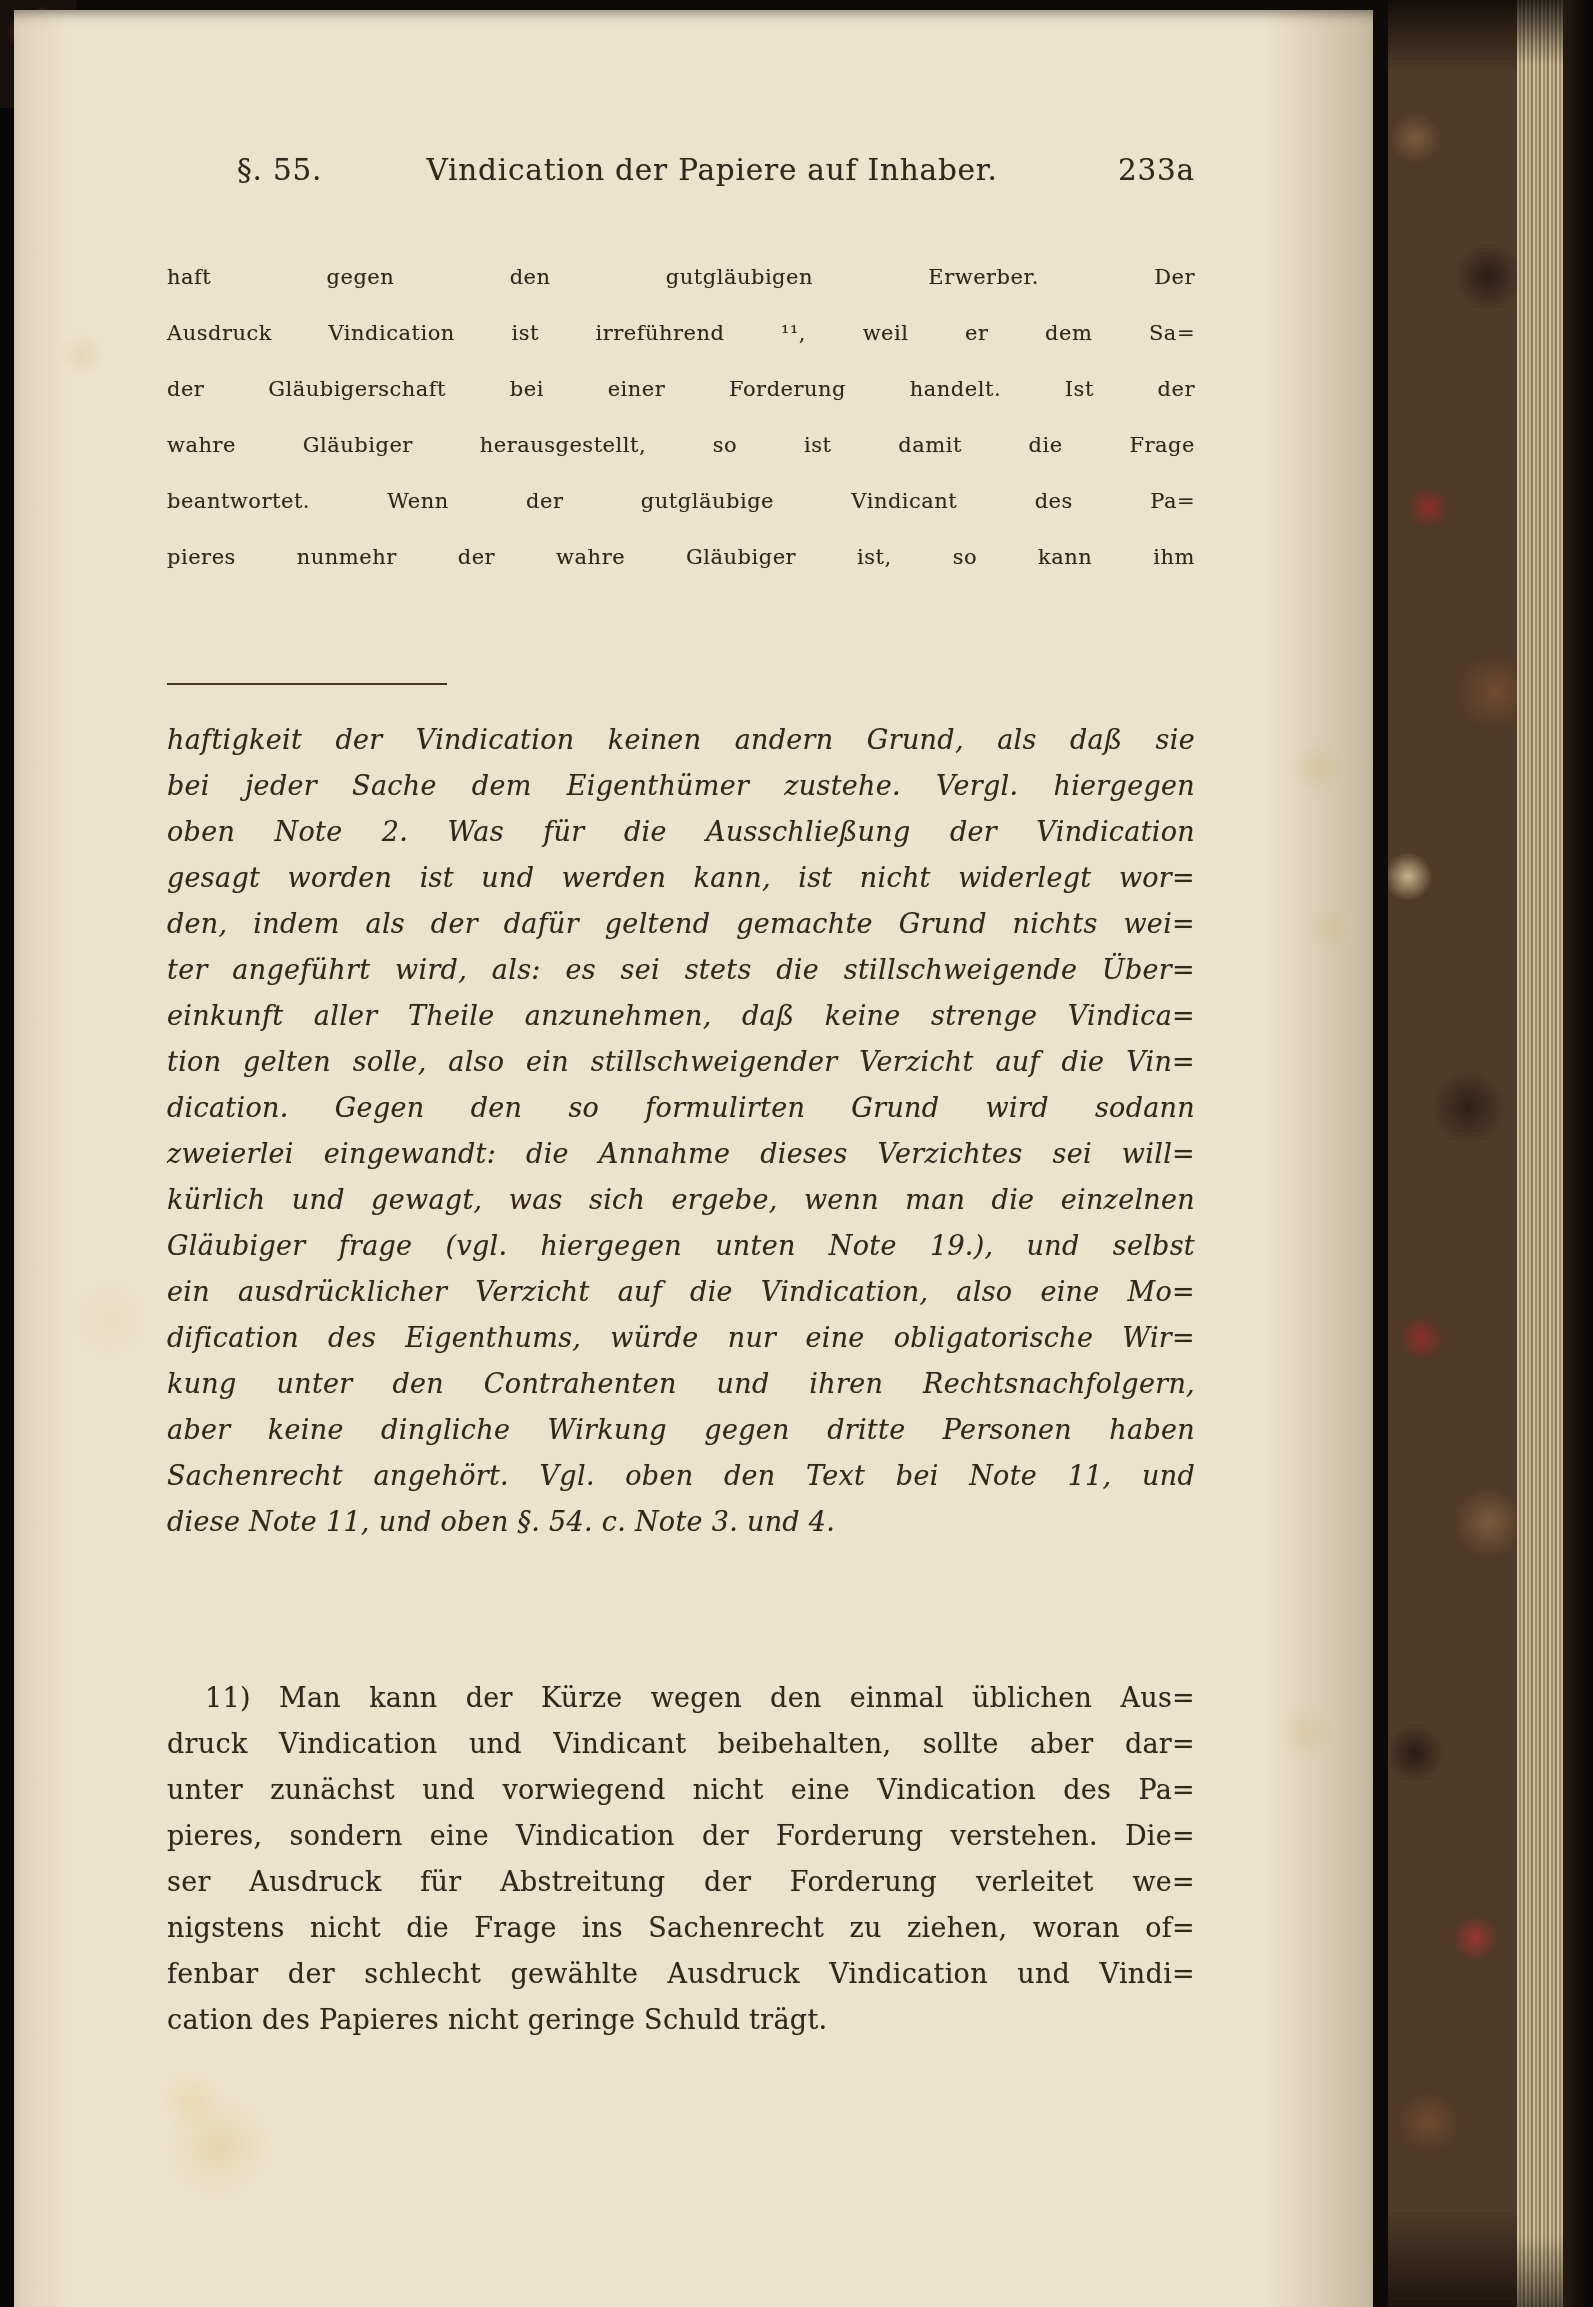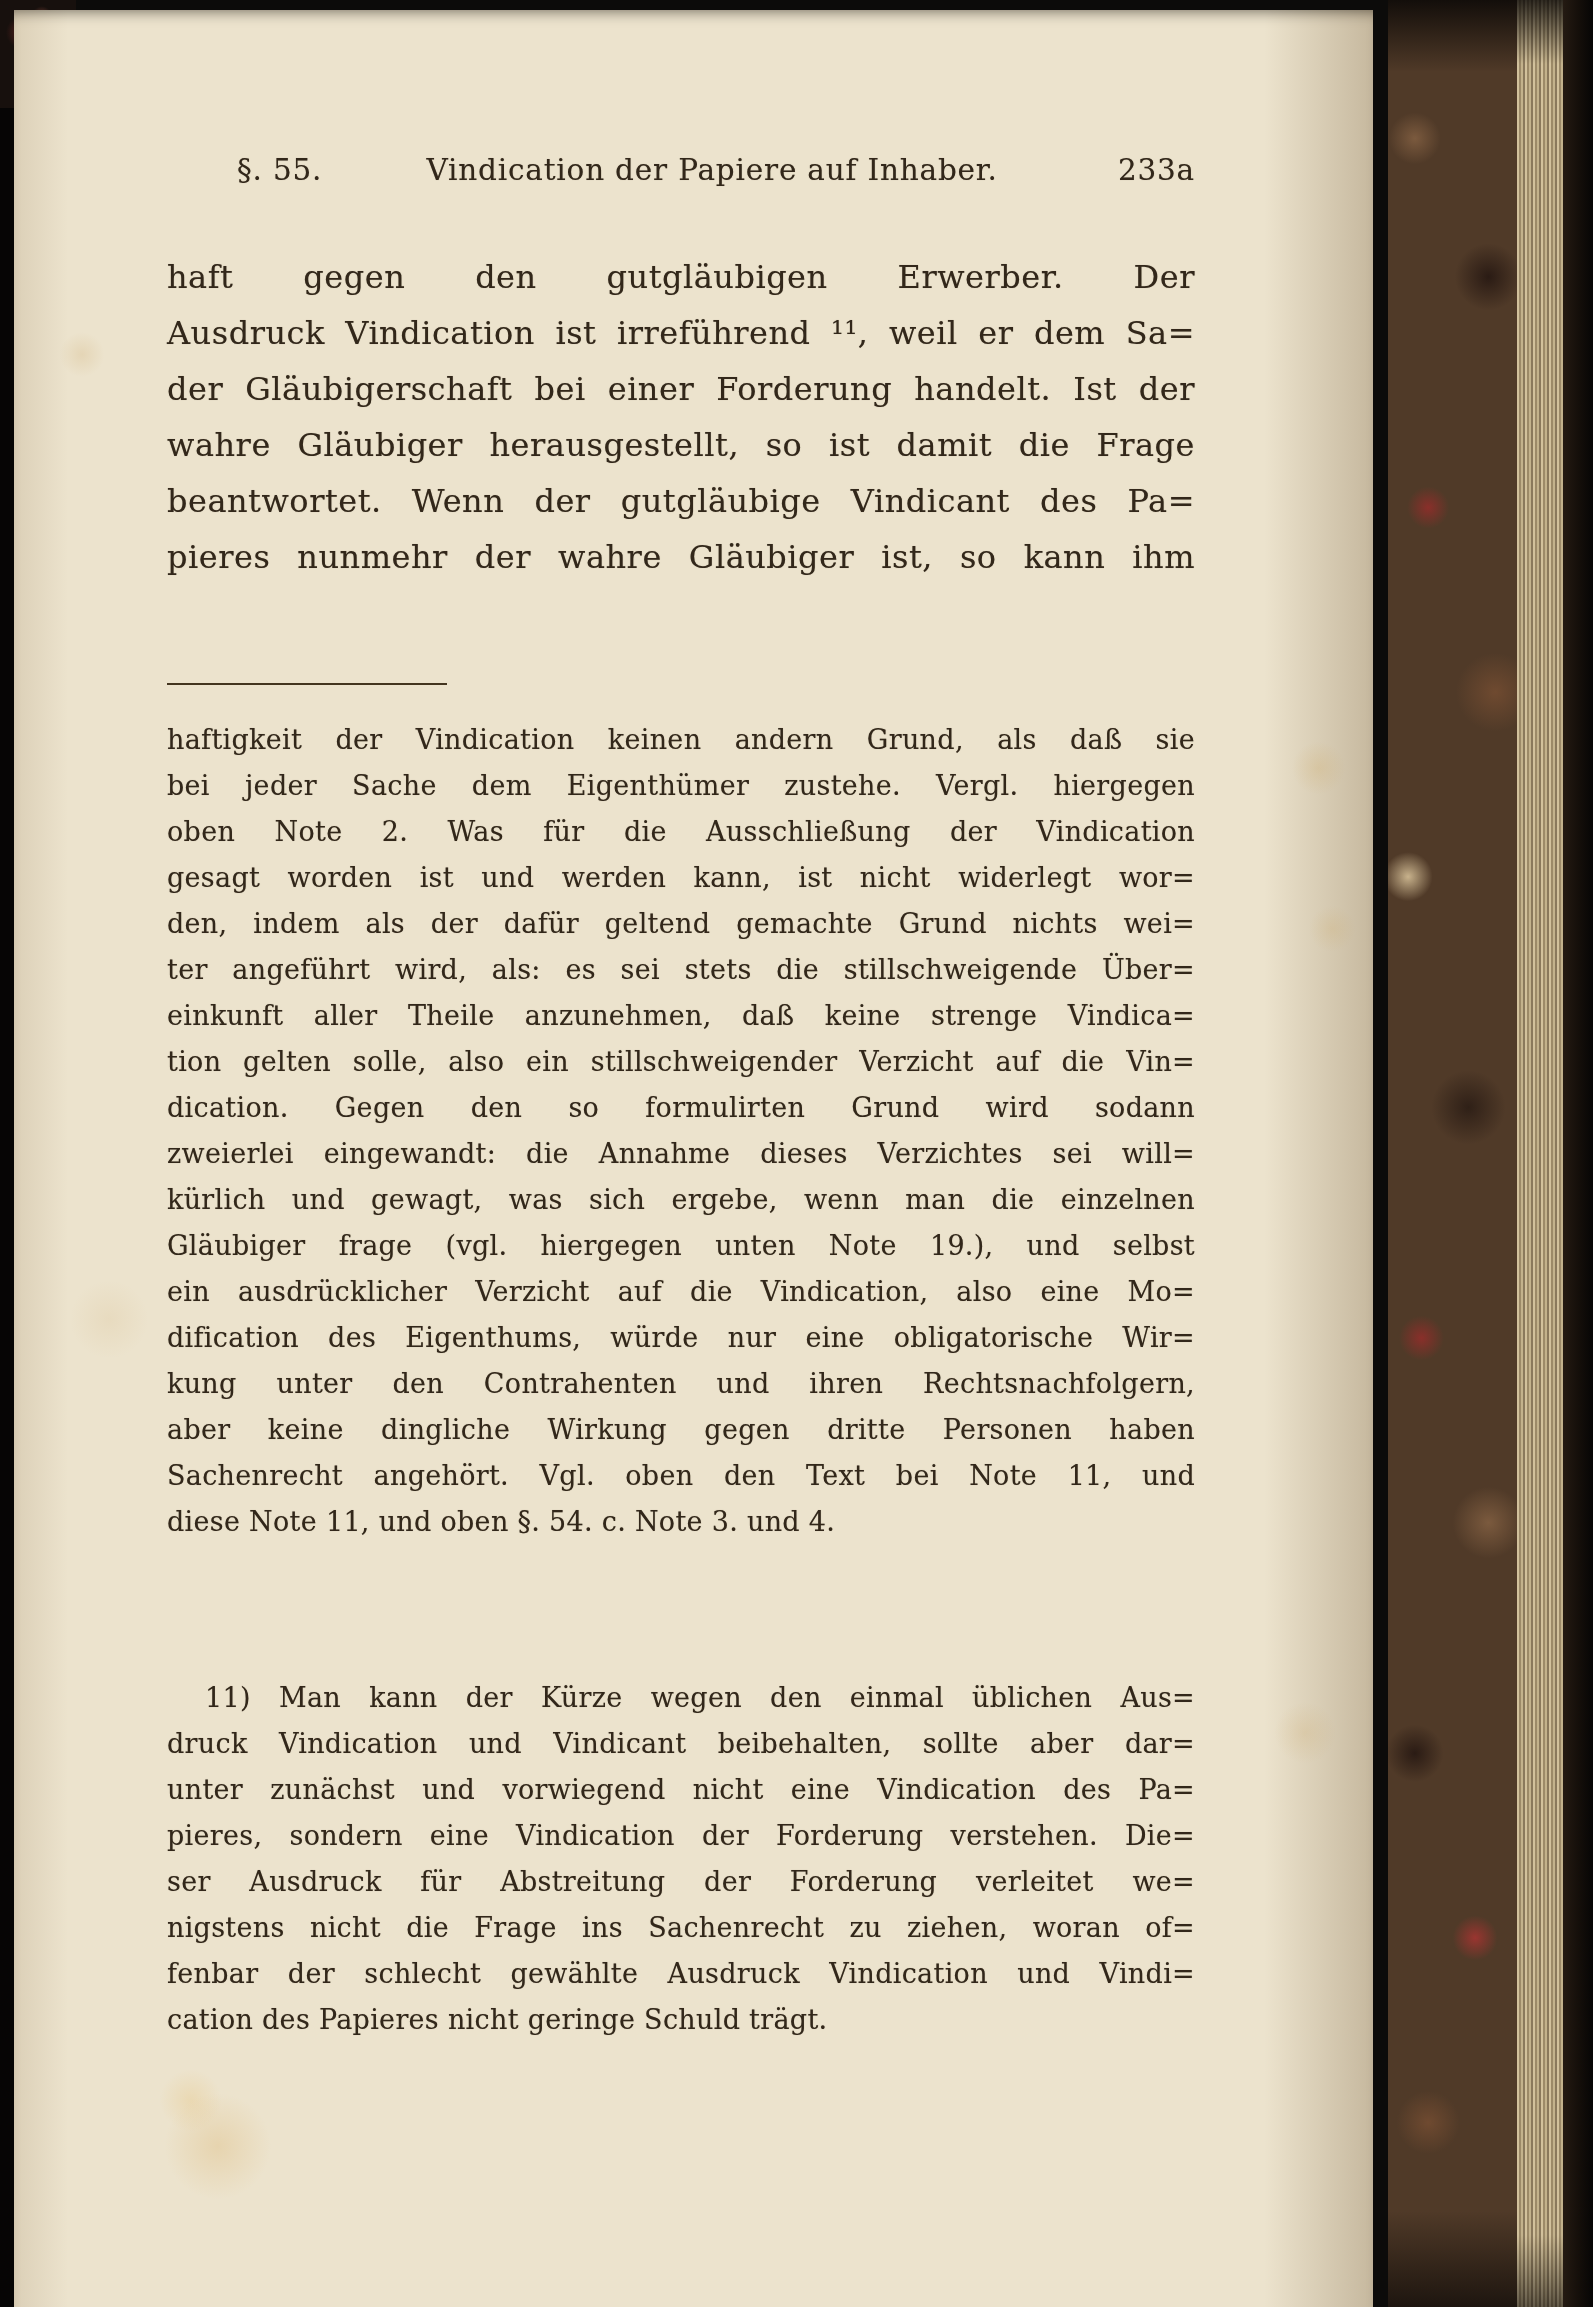--- a/index.html
+++ b/index.html
@@ -81,25 +81,25 @@
     padding-left:70px;box-sizing:border-box;
     font-size:29.5px;letter-spacing:0.8px;
     text-shadow:0 0 0.8px rgba(50,40,20,.35);
   }
   .header .title{flex:1;text-align:center;}
   .header .pagenum{margin-left:16px;}
   .line{
     text-align:justify;text-align-last:justify;
     text-shadow:0 0 0.8px rgba(50,40,20,.35);
   }
-  .body-text{top:239px;font-size:32px;line-height:56px;letter-spacing:0.5px;}
+  .body-text{top:239px;font-size:21px;line-height:56px;letter-spacing:0.5px;}
   .footnote-rule{
     top:673px;width:280px;height:2.4px;background:#43351f;
   }
-  .fn-cont{top:707px;font-size:27px;line-height:46px;letter-spacing:0.3px;}
+  .fn-cont{top:707px;font-size:27px;line-height:46px;letter-spacing:0.3px;font-style:italic;}
   .fn11{top:1665px;font-size:27px;line-height:46px;letter-spacing:0.3px;}
   .fn-cont .line:last-child,.fn11 .line:last-child{text-align-last:left;}
   .fn11 .line:first-child{text-indent:38px;}
 </style>
 </head>
 <body>
 
 <div class="scan">
 
   <div class="cover-left"></div>

